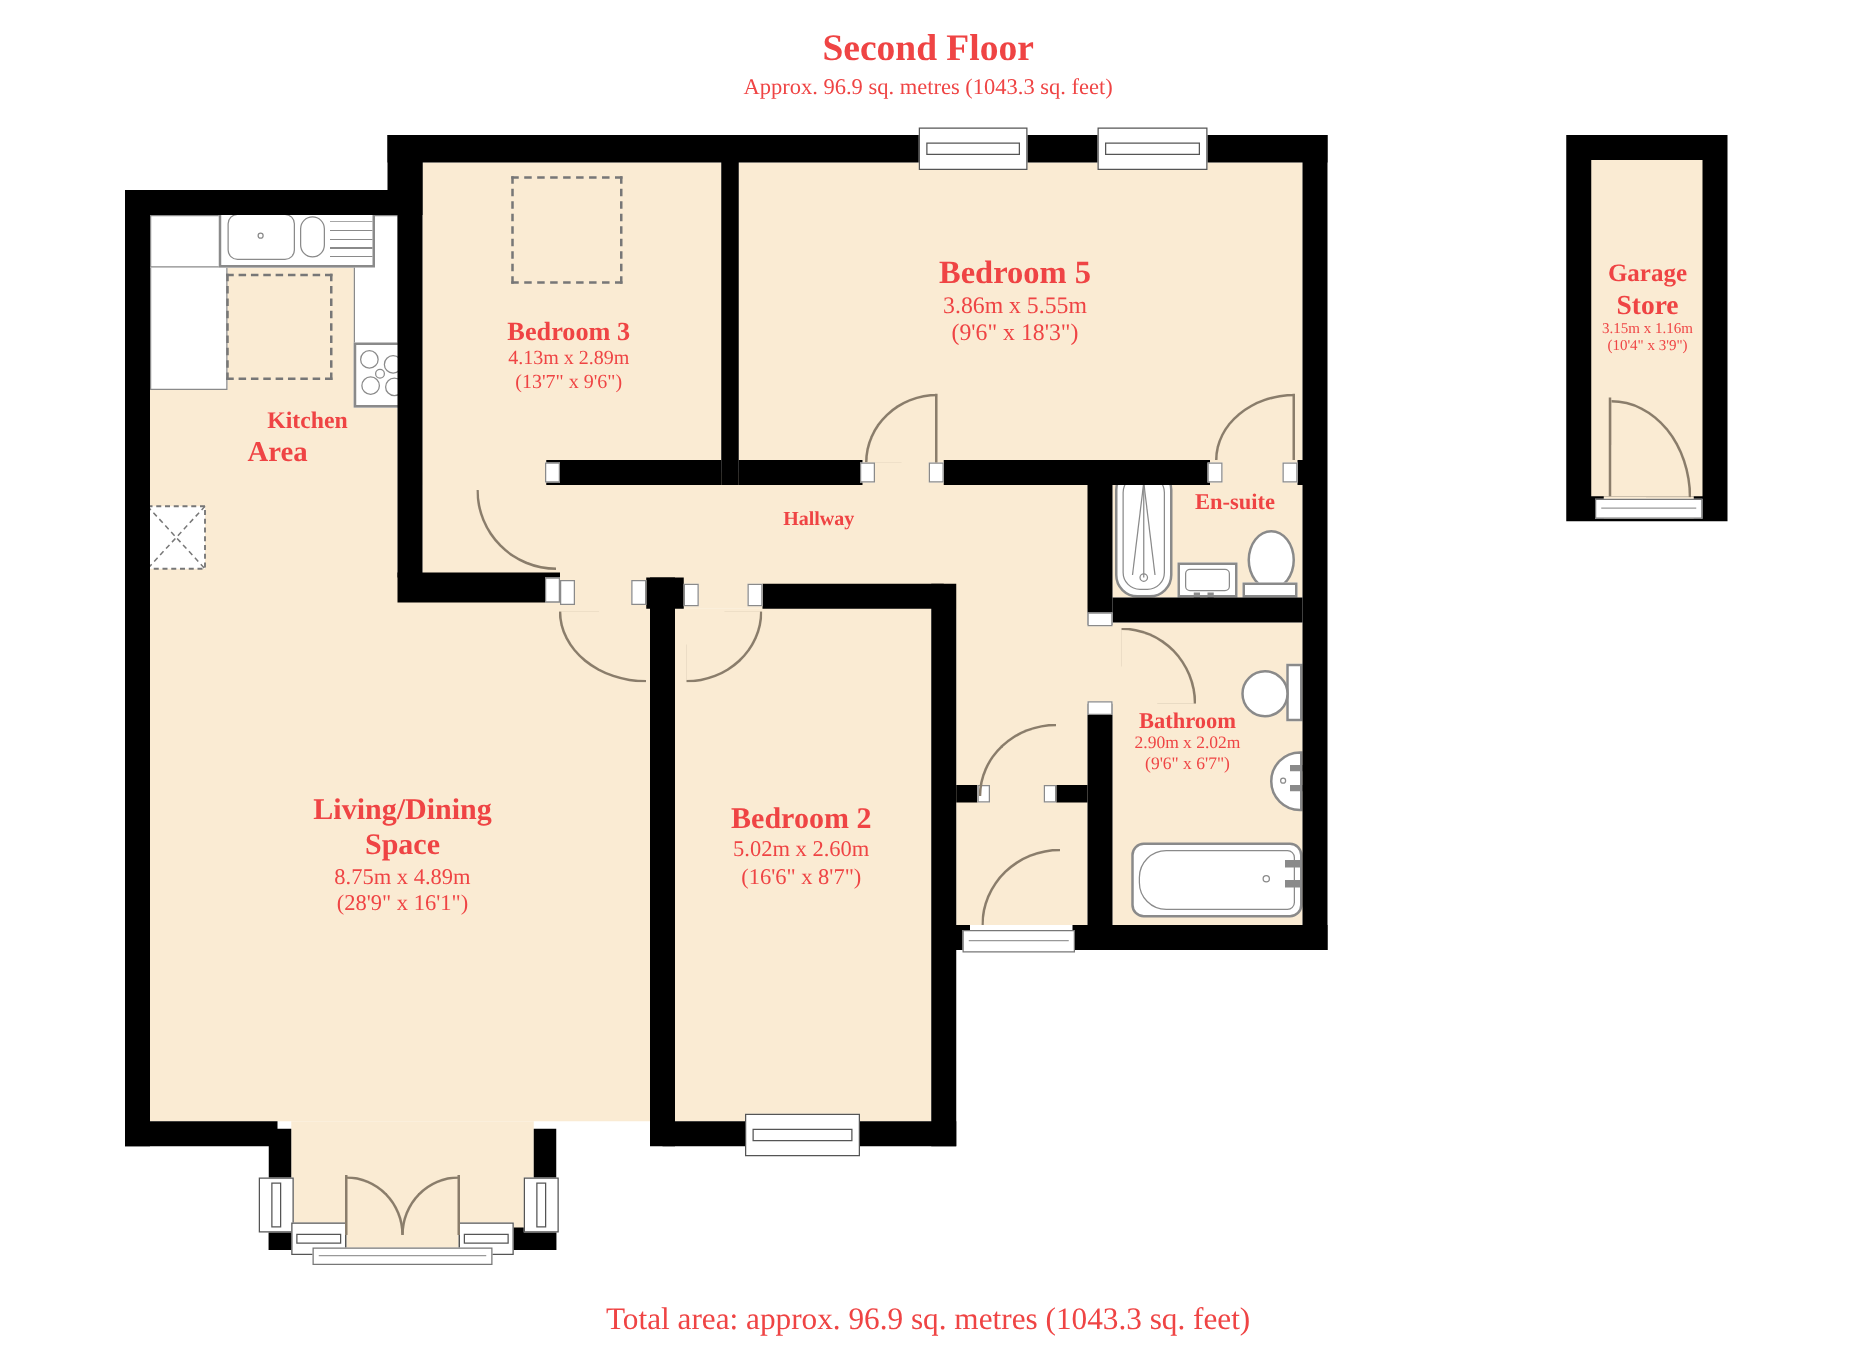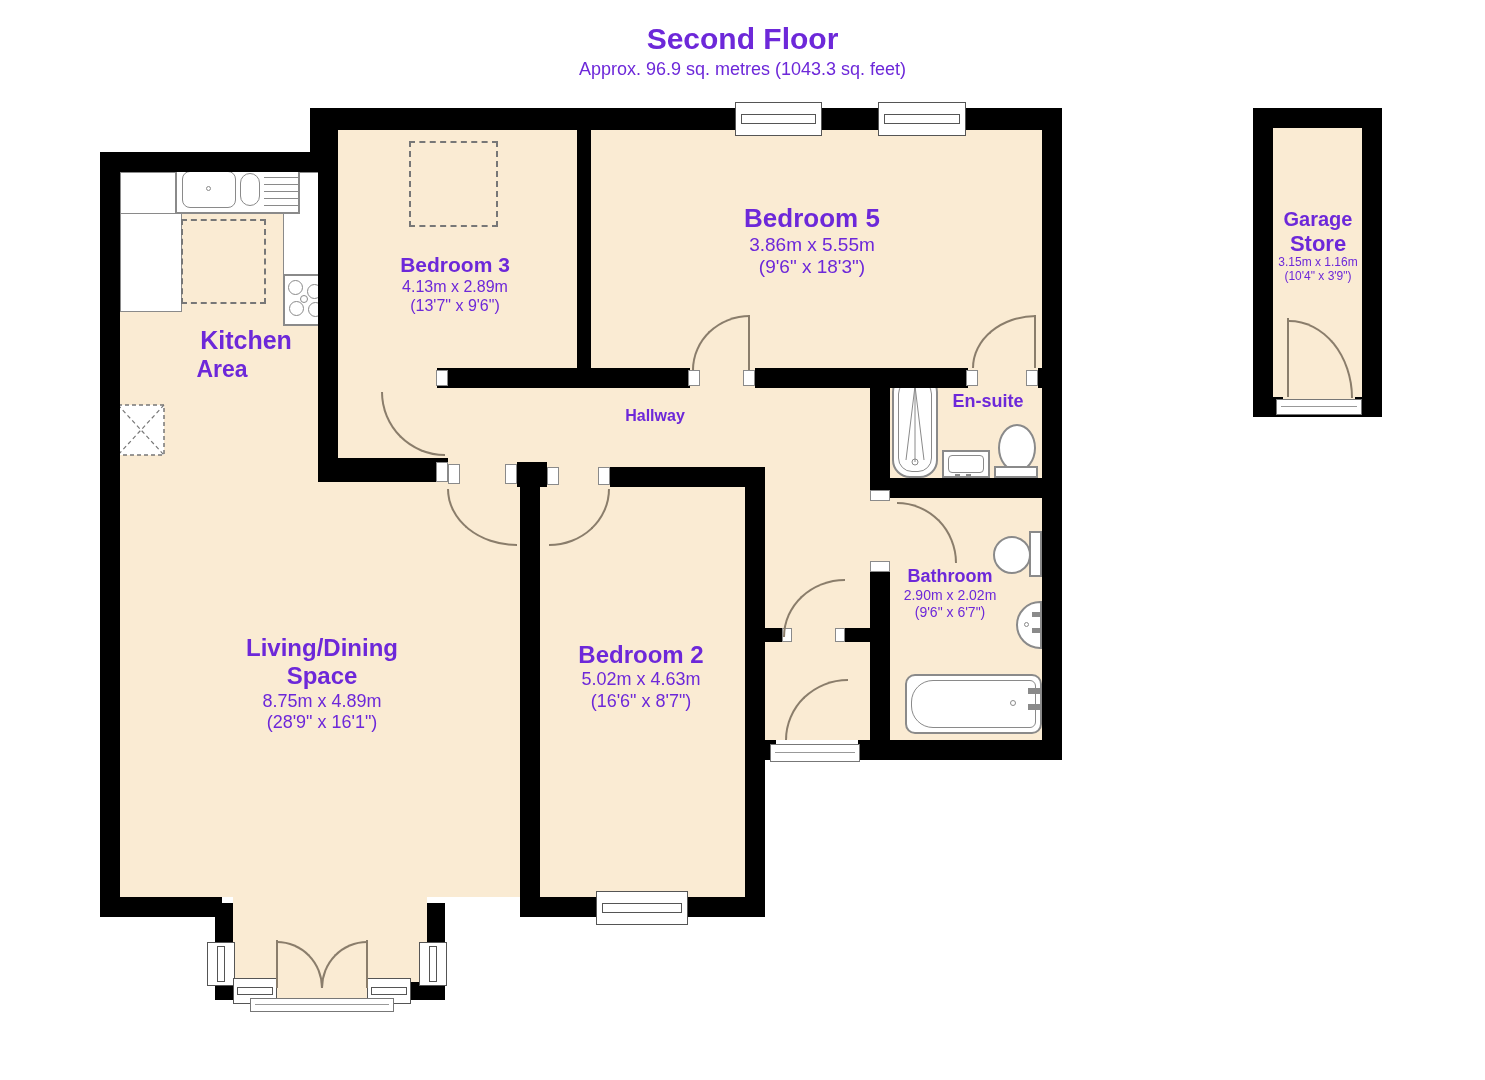--- a/index.html
+++ b/index.html
@@ -1,17 +1,17 @@
 <!DOCTYPE html>
 <html style="--fill: #FAEBD3; --wall: #000000; --arc: #8a7d6b; --fxo: #8a8a8a;"><head>
 <meta charset="utf-8">
 <style>
   html,body{margin:0;padding:0;background:#fff;}
   #canvas{position:relative;width:1485px;height:1080px;background:#fff;overflow:hidden;
-          font-family:Liberation Sans, sans-serif;color:#6d28d9;}
+          font-family:Liberation Serif, serif;color:#ef4444;}
   .abs{position:absolute;box-sizing:border-box;}
   .f{position:absolute;background:var(--fill);z-index:1;}
   .fx{position:absolute;box-sizing:border-box;background:#fff;border:2px solid var(--fxo);z-index:2;}
   .fxline{position:absolute;box-sizing:border-box;border:1.5px solid var(--fxo);background:transparent;z-index:2;}
   .dash{position:absolute;box-sizing:border-box;border:2px dashed #777;z-index:2;}
   .wall{position:absolute;background:var(--wall);z-index:3;}
   .jamb{position:absolute;background:#fff;border:1px solid #8a8a8a;box-sizing:border-box;z-index:4;}
   .win{position:absolute;background:#fff;border:1px solid #555;box-sizing:border-box;z-index:4;}
   .glz{position:absolute;border:1px solid #555;box-sizing:border-box;}
   .thr{position:absolute;background:#fff;border:1px solid #777;box-sizing:border-box;z-index:4;}
@@ -198,21 +198,21 @@
     <span class="nm" style="font-size:26px;">Bedroom 5</span>
     <span class="dm" style="font-size:19px;">3.86m x 5.55m</span>
     <span class="dm" style="font-size:19px;">(9'6" x 18'3")</span>
   </div>
   <div class="lbl" style="left:455px;top:253px;">
     <span class="nm" style="font-size:21px;">Bedroom 3</span>
     <span class="dm" style="font-size:16px;">4.13m x 2.89m</span>
     <span class="dm" style="font-size:16px;">(13'7" x 9'6")</span>
   </div>
   <div class="lbl" style="left:222px;top:326px;">
-    <span class="nm" style="font-size:25px;margin-left:48px;">Kitchen</span>
+    <span class="nm" style="font-size:19px;margin-left:48px;">Kitchen</span>
     <span class="nm" style="font-size:23px;">Area</span>
   </div>
   <div class="lbl" style="left:655px;top:407px;">
     <span class="nm" style="font-size:16px;">Hallway</span>
   </div>
   <div class="lbl" style="left:988px;top:391px;">
     <span class="nm" style="font-size:18px;">En-suite</span>
   </div>
   <div class="lbl" style="left:950px;top:566px;">
     <span class="nm" style="font-size:18px;">Bathroom</span>
@@ -220,23 +220,24 @@
     <span class="dm" style="font-size:14px;">(9'6" x 6'7")</span>
   </div>
   <div class="lbl" style="left:322px;top:634px;">
     <span class="nm" style="font-size:24px;">Living/Dining</span>
     <span class="nm" style="font-size:24px;">Space</span>
     <span class="dm" style="font-size:18px;">8.75m x 4.89m</span>
     <span class="dm" style="font-size:18px;">(28'9" x 16'1")</span>
   </div>
   <div class="lbl" style="left:641px;top:641px;">
     <span class="nm" style="font-size:24px;">Bedroom 2</span>
-    <span class="dm" style="font-size:18px;">5.02m x 4.63m</span>
+    <span class="dm" style="font-size:18px;">5.02m x 2.60m</span>
     <span class="dm" style="font-size:18px;">(16'6" x 8'7")</span>
   </div>
   <div class="lbl" style="left:1318px;top:208px;line-height:1.15;">
     <span class="nm" style="font-size:20px;">Garage</span>
     <span class="nm" style="font-size:22px;">Store</span>
     <span class="dm" style="font-size:12px;">3.15m x 1.16m</span>
     <span class="dm" style="font-size:12px;">(10'4" x 3'9")</span>
   </div>
 
+  <div class="hdr" style="top:1042px;font-size:25px;">Total area: approx. 96.9 sq. metres (1043.3 sq. feet)</div>
 </div>
 
 </body></html>

